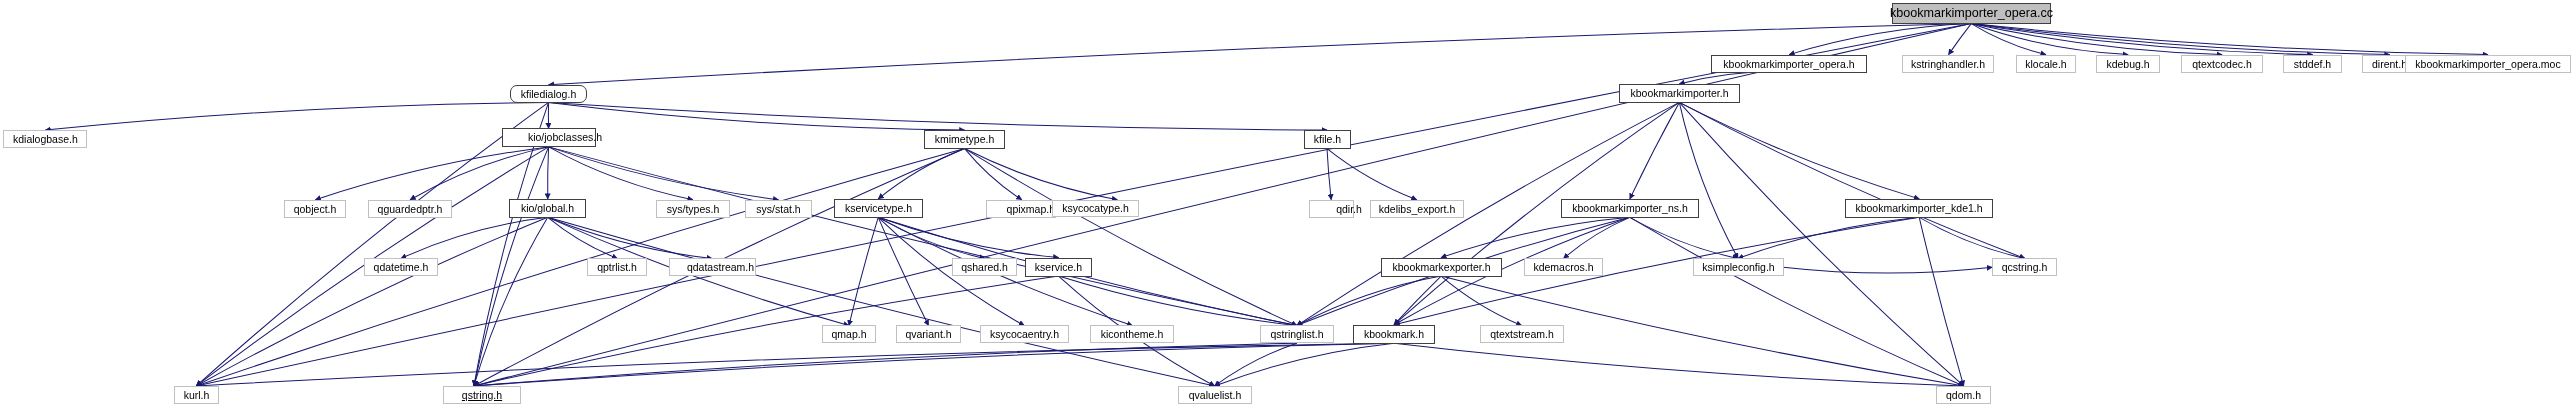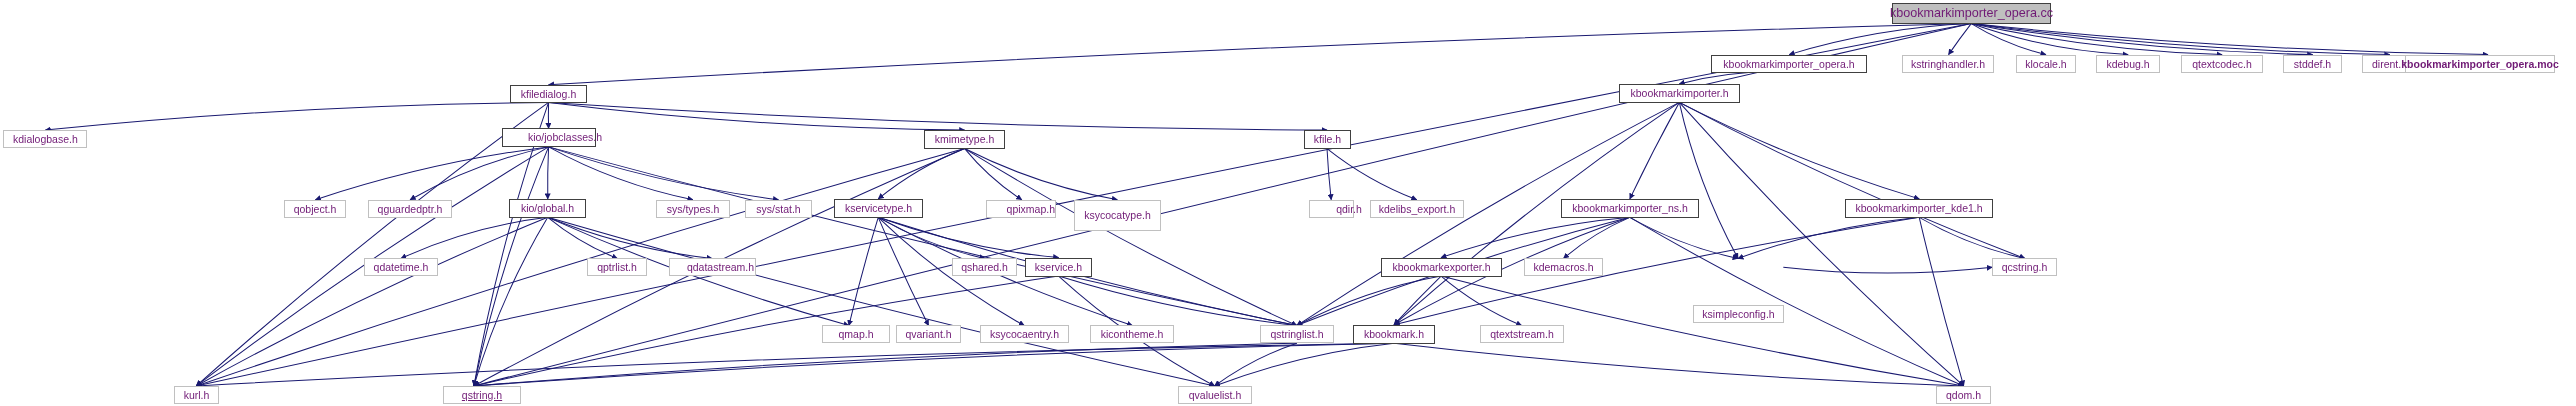--- a/index.html
+++ b/index.html
@@ -1,21 +1,21 @@
 <!DOCTYPE html>
 <html style="font-size:13.4px"><head>
 <meta charset="utf-8">
 <style>
   html,body{margin:0;padding:0;background:#ffffff;}
   #graph-root{position:relative;width:2576px;height:407px;background:#ffffff;
     font-family:"Liberation Sans","DejaVu Sans",sans-serif;overflow:hidden;}
   svg.edges{position:absolute;left:0;top:0;width:2576px;height:407px;}
   .node{position:absolute;box-sizing:border-box;display:flex;align-items:center;
     justify-content:center;background:#ffffff;border:0.8px solid #c0c0c0;
-    font-size:10.5px;color:#701a75;white-space:nowrap;line-height:1;}
+    font-size:10.5px;color:#000000;white-space:nowrap;line-height:1;}
   .node.bold{border:1.3px solid #404040;}
   .node.root{background:#bfbfbf;border:1.3px solid #404040;font-size:12.6px;}
 </style>
 </head>
 <body>
 
 <div id="graph-root">
   <svg class="edges" viewBox="0 0 3071 485" xmlns="http://www.w3.org/2000/svg">
     <defs>
       <marker id="arrow" viewBox="0 0 10 10" refX="9" refY="5" markerWidth="6" markerHeight="6" orient="auto-start-reverse">
@@ -101,21 +101,21 @@
         <path d="M 1662 409 Q 2000.4514073083592 448.46067524753147 2341 460" marker-end="url(#arrow)" stroke="#191970"></path>
         <path d="M 1662 409 Q 947.5003185728262 420.5089200391343 234 460" marker-end="url(#arrow)" stroke="#191970"></path>
         <path d="M 1546 409 Q 1493.073 426.954 1448 460" marker-end="url(#arrow)" stroke="#191970"></path>
         <path d="M 1546 409 Q 1054.7731528261359 420.51888083214203 565 460" marker-end="url(#arrow)" stroke="#191970"></path>
       </g>
   </svg>
   <div id="node-layer">
       <div class="node root" style="left: 1892px; top: 2.5px; width: 159px; height: 21px;">
         <span>kbookmarkimporter_opera.cc</span>
       </div>
-      <div class="node bold" style="left: 510px; top: 85px; width: 77px; height: 17.6px;">
+      <div class="node bold" style="left: 510px; top: 85px; width: 77px; height: 17.6px; border-radius: 7px;">
         <span>kfiledialog.h</span>
       </div>
       <div class="node bold" style="left: 1711px; top: 55px; width: 156px; height: 17.6px;">
         <span>kbookmarkimporter_opera.h</span>
       </div>
       <div class="node" style="left: 1902px; top: 55px; width: 92px; height: 17.6px;">
         <span>kstringhandler.h</span>
       </div>
       <div class="node" style="left: 2016px; top: 55px; width: 60px; height: 17.6px;">
         <span>klocale.h</span>
@@ -125,21 +125,21 @@
       </div>
       <div class="node" style="left: 2181px; top: 55px; width: 82px; height: 17.6px;">
         <span>qtextcodec.h</span>
       </div>
       <div class="node" style="left: 2283px; top: 55px; width: 59px; height: 17.6px;">
         <span>stddef.h</span>
       </div>
       <div class="node" style="left: 2362px; top: 55px; width: 55px; height: 17.6px;">
         <span>dirent.h</span>
       </div>
-      <div class="node" style="left: 2405px; top: 55px; width: 150px; height: 17.6px; font-weight: bold;">
+      <div class="node" style="left: 2405px; top: 55px; width: 166px; height: 17.6px;">
         <span>kbookmarkimporter_opera.moc</span>
       </div>
       <div class="node" style="left: 3.4px; top: 130px; width: 84px; height: 17.6px;">
         <span>kdialogbase.h</span>
       </div>
       <div class="node bold" style="left: 502px; top: 128px; width: 94px; height: 18.5px; padding-left: 32px;">
         <span>kio/jobclasses.h</span>
       </div>
       <div class="node bold" style="left: 924px; top: 130px; width: 81px; height: 18.5px;">
         <span>kmimetype.h</span>
@@ -164,21 +164,21 @@
       </div>
       <div class="node" style="left: 745px; top: 200px; width: 67px; height: 17.6px;">
         <span>sys/stat.h</span>
       </div>
       <div class="node bold" style="left: 834px; top: 199px; width: 89px; height: 18.5px;">
         <span>kservicetype.h</span>
       </div>
       <div class="node" style="left: 986px; top: 200px; width: 70px; height: 17.6px; justify-content: flex-end;">
         <span>qpixmap.h</span>
       </div>
-      <div class="node" style="left: 1074px; top: 200px; width: 87px; height: 31px; justify-content: center;">
+      <div class="node" style="left: 1052px; top: 200px; width: 87px; height: 17px; justify-content: center;">
         <span>ksycocatype.h</span>
       </div>
       <div class="node" style="left: 1309px; top: 200px; width: 45px; height: 17.6px; padding-left: 35px;">
         <span>qdir.h</span>
       </div>
       <div class="node" style="left: 1370px; top: 200px; width: 94px; height: 17.6px;">
         <span>kdelibs_export.h</span>
       </div>
       <div class="node bold" style="left: 1561px; top: 199px; width: 138px; height: 18.5px;">
         <span>kbookmarkimporter_ns.h</span>
@@ -200,27 +200,27 @@
       </div>
       <div class="node bold" style="left: 1025px; top: 258px; width: 67px; height: 18.5px;">
         <span>kservice.h</span>
       </div>
       <div class="node bold" style="left: 1381px; top: 258px; width: 121px; height: 18.5px;">
         <span>kbookmarkexporter.h</span>
       </div>
       <div class="node" style="left: 1524px; top: 258px; width: 79px; height: 17.6px;">
         <span>kdemacros.h</span>
       </div>
-      <div class="node" style="left: 1693px; top: 258px; width: 91px; height: 17.6px; margin-top: 47px;">
+      <div class="node" style="left: 1693px; top: 258px; width: 91px; height: 17.6px;">
         <span>ksimpleconfig.h</span>
       </div>
       <div class="node" style="left: 1992px; top: 258px; width: 65px; height: 17.6px;">
         <span>qcstring.h</span>
       </div>
-      <div class="node" style="left: 822px; top: 325px; width: 68px; height: 17.6px;">
+      <div class="node" style="left: 822px; top: 325px; width: 54px; height: 17.6px;">
         <span>qmap.h</span>
       </div>
       <div class="node" style="left: 896px; top: 325px; width: 65px; height: 17.6px;">
         <span>qvariant.h</span>
       </div>
       <div class="node" style="left: 980px; top: 325px; width: 89px; height: 17.6px;">
         <span>ksycocaentry.h</span>
       </div>
       <div class="node" style="left: 1090px; top: 325px; width: 84px; height: 17.6px;">
         <span>kicontheme.h</span>

